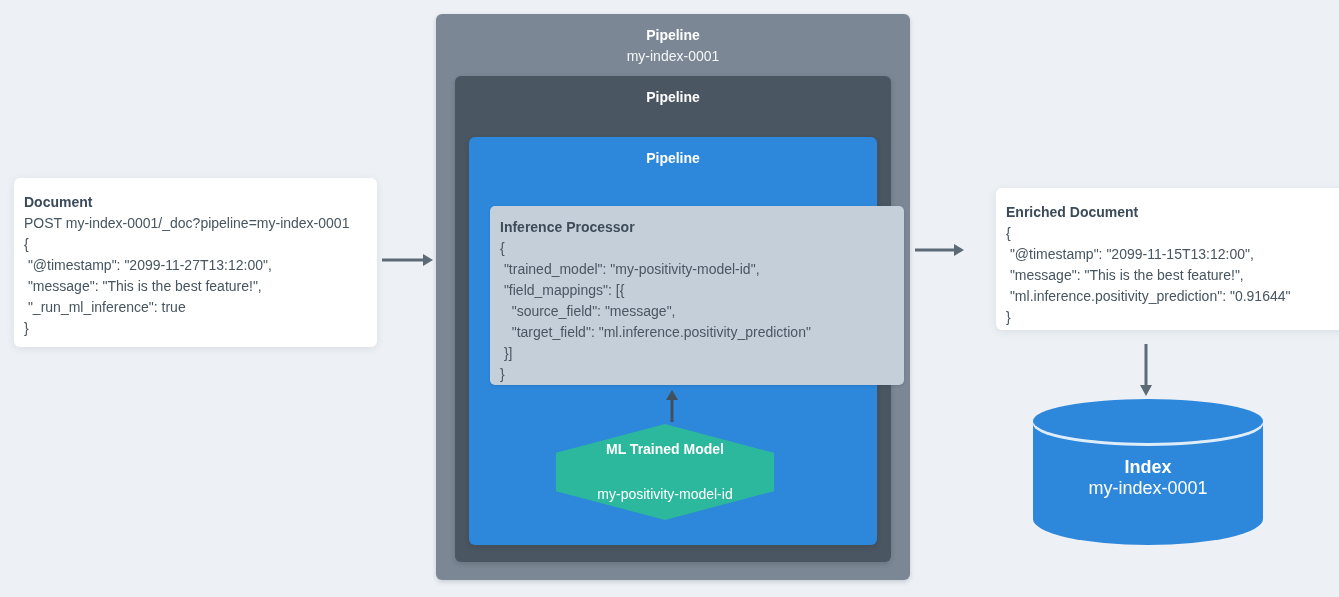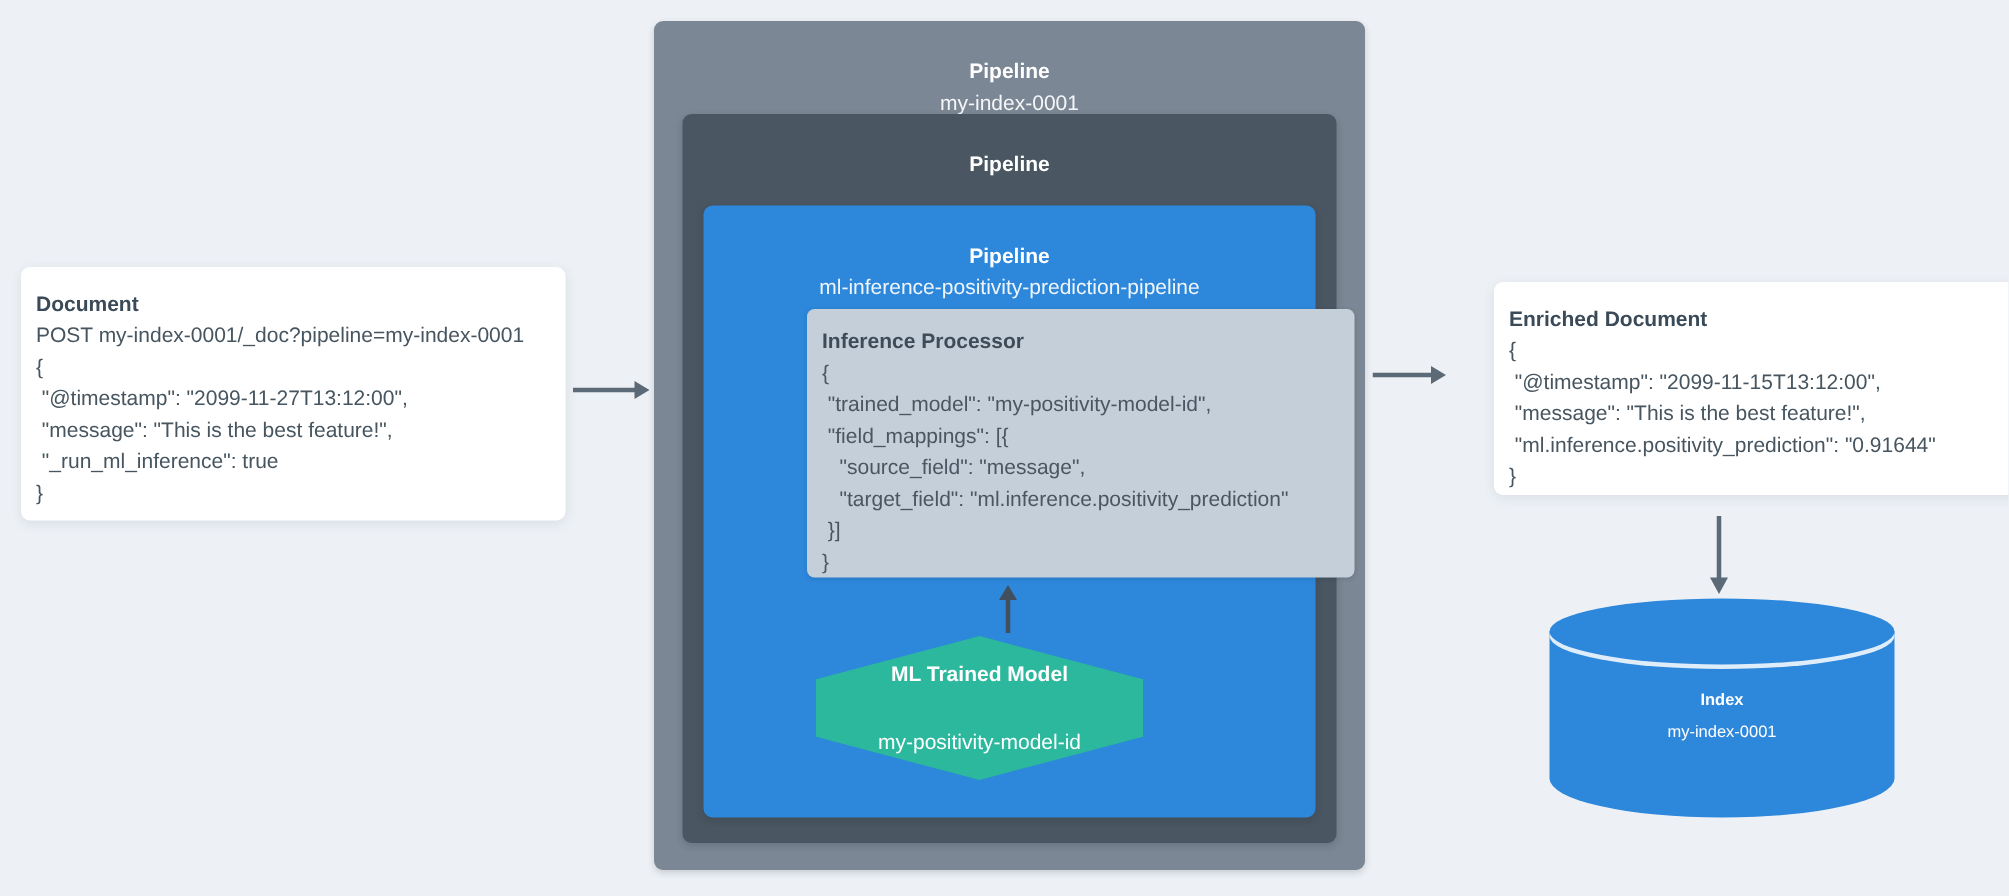--- a/index.html
+++ b/index.html
@@ -40,43 +40,42 @@
   .pipeline-box {
     position: absolute;
     border-radius: 6px;
     box-shadow: 0 2px 5px rgba(30, 40, 50, 0.18);
     text-align: center;
   }
   .pipeline-outer { left: 436px; top: 14px;  width: 474px; height: 566px; background: #7b8794; }
   .pipeline-mid   { left: 455px; top: 76px;  width: 436px; height: 486px; background: #4a5661; }
   .pipeline-blue  { left: 469px; top: 137px; width: 408px; height: 408px; background: #2d87db; }
   .pipeline-header { padding-top: 11px; font-size: 14px; line-height: 21px; }
-  .pipeline-label { font-weight: bold; color: #ffffff; margin-top: 12px; }
+  .pipeline-label { font-weight: bold; color: #ffffff; }
   .pipeline-name  { color: rgba(255,255,255,0.92); }
 
   
   .processor-box {
     position: absolute;
-    left: 490px; top: 206px; width: 365px; height: 179px;
+    left: 490px; top: 206px; width: 414px; height: 179px;
     background: #c5cfd9;
     border-radius: 5px;
     padding: 11px 10px;
     text-align: left;
     font-size: 14px;
     line-height: 21px;
     box-shadow: 0 1px 3px rgba(30,40,50,0.15);
-    margin-left: 48px;
   }
   .processor-box .card-title { color: #3e4c59; }
   .processor-box .code { color: #4a5662; }
 
   
   .hexagon {
     position: absolute;
-    left: 544px; top: 424px; width: 218px; height: 96px;
+    left: 556px; top: 424px; width: 218px; height: 96px;
     background: #2bb89d;
     clip-path: polygon(50% 0%, 100% 30%, 100% 70%, 50% 100%, 0% 70%, 0% 30%);
     display: flex;
     flex-direction: column;
     align-items: center;
     justify-content: center;
     text-align: center;
     font-size: 14px;
     line-height: 21px;
     color: #ffffff;
@@ -96,21 +95,21 @@
     position: absolute;
     left: 0; right: 0; top: 0; height: 44px;
     background: #2d87db;
     border-radius: 50%;
     box-shadow: 0 3px 0 rgba(255,255,255,0.85);
   }
   .cyl-text {
     position: absolute;
     left: 0; right: 0; top: 58px;
     text-align: center;
-    font-size: 11px;
+    font-size: 18px;
     line-height: 21px;
     color: #ffffff;
   }
   .cyl-title { font-weight: bold; }
 
   
   .arrow { position: absolute; }
   .arrow-right-1 { left: 382px;  top: 253px; }
   .arrow-right-2 { left: 915px;  top: 243px; }
   .arrow-up      { left: 665px;  top: 390px; }
@@ -145,21 +144,20 @@
 
   <div class="pipeline-box pipeline-mid">
     <div class="pipeline-header">
       <div class="pipeline-label">Pipeline</div>
     </div>
   </div>
 
   <div class="pipeline-box pipeline-blue">
     <div class="pipeline-header">
       <div class="pipeline-label">Pipeline</div>
-      <div class="pipeline-name">ml-inference-positivity-prediction-pipeline</div>
     </div>
   </div>
 
   <div class="processor-box">
     <div class="card-title">Inference Processor</div>
     <div class="code">{
  "trained_model": "my-positivity-model-id",
  "field_mappings": [{
    "source_field": "message",
    "target_field": "ml.inference.positivity_prediction"

